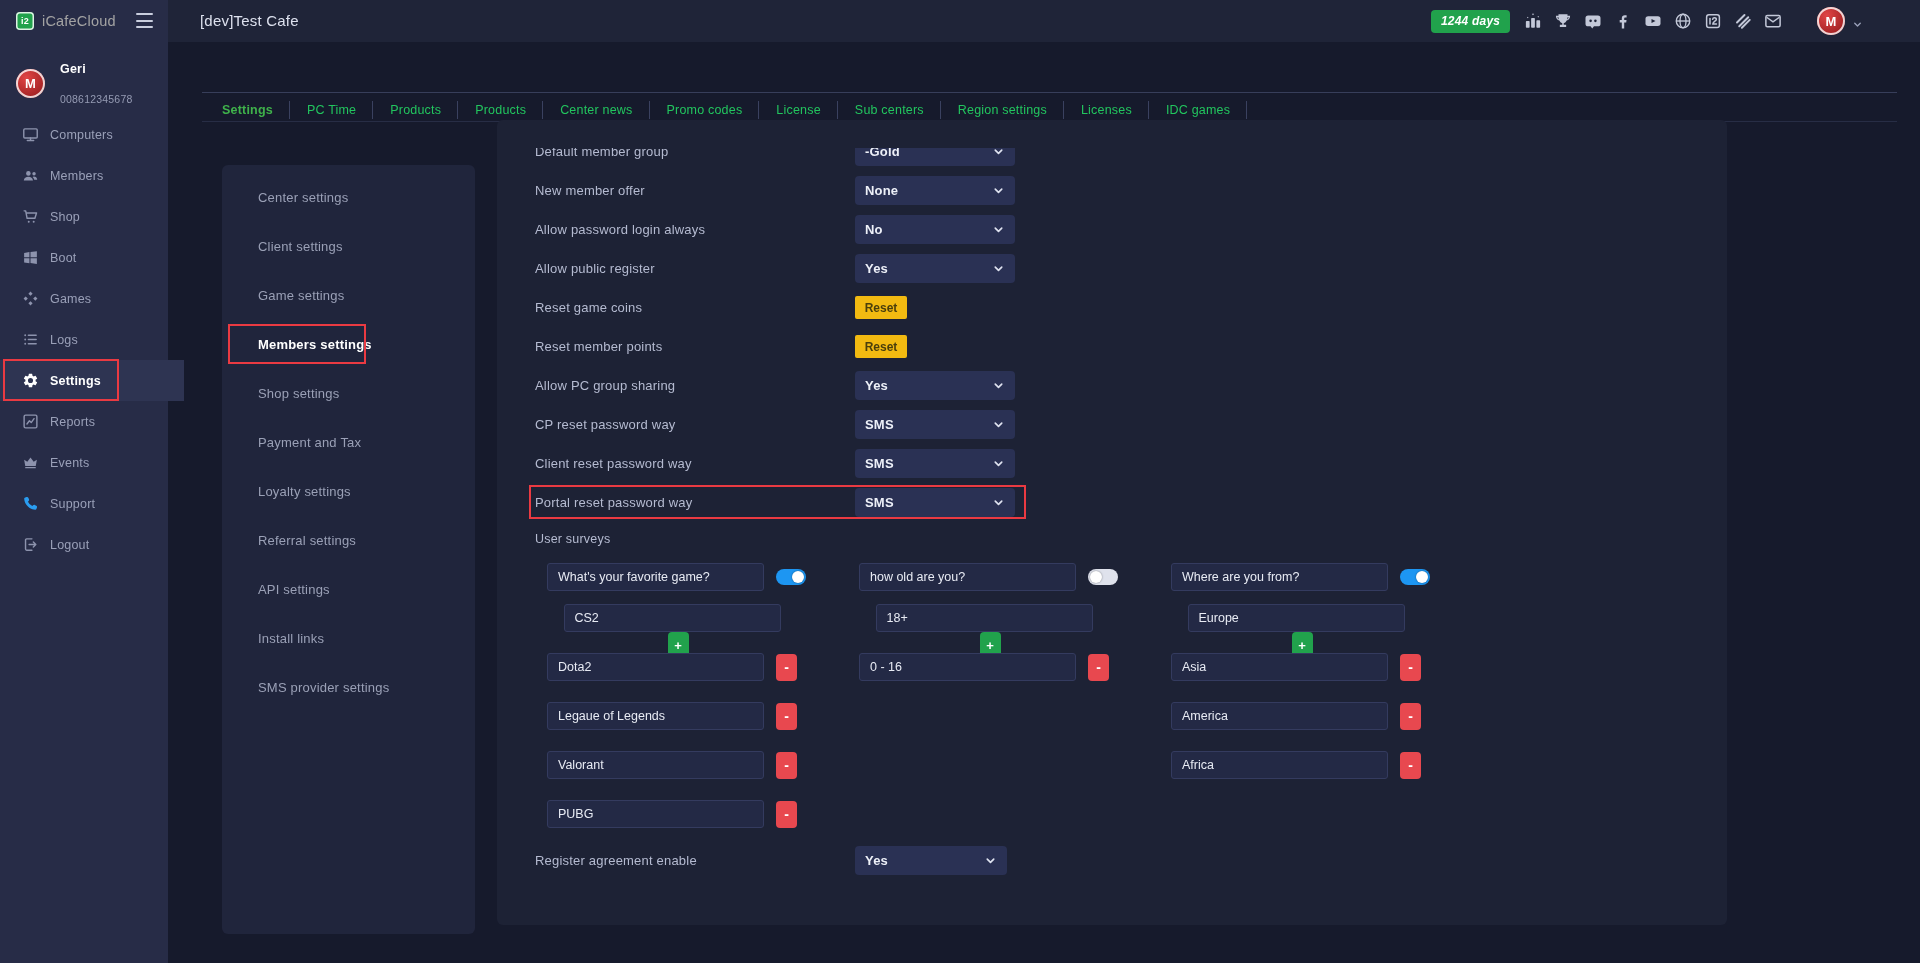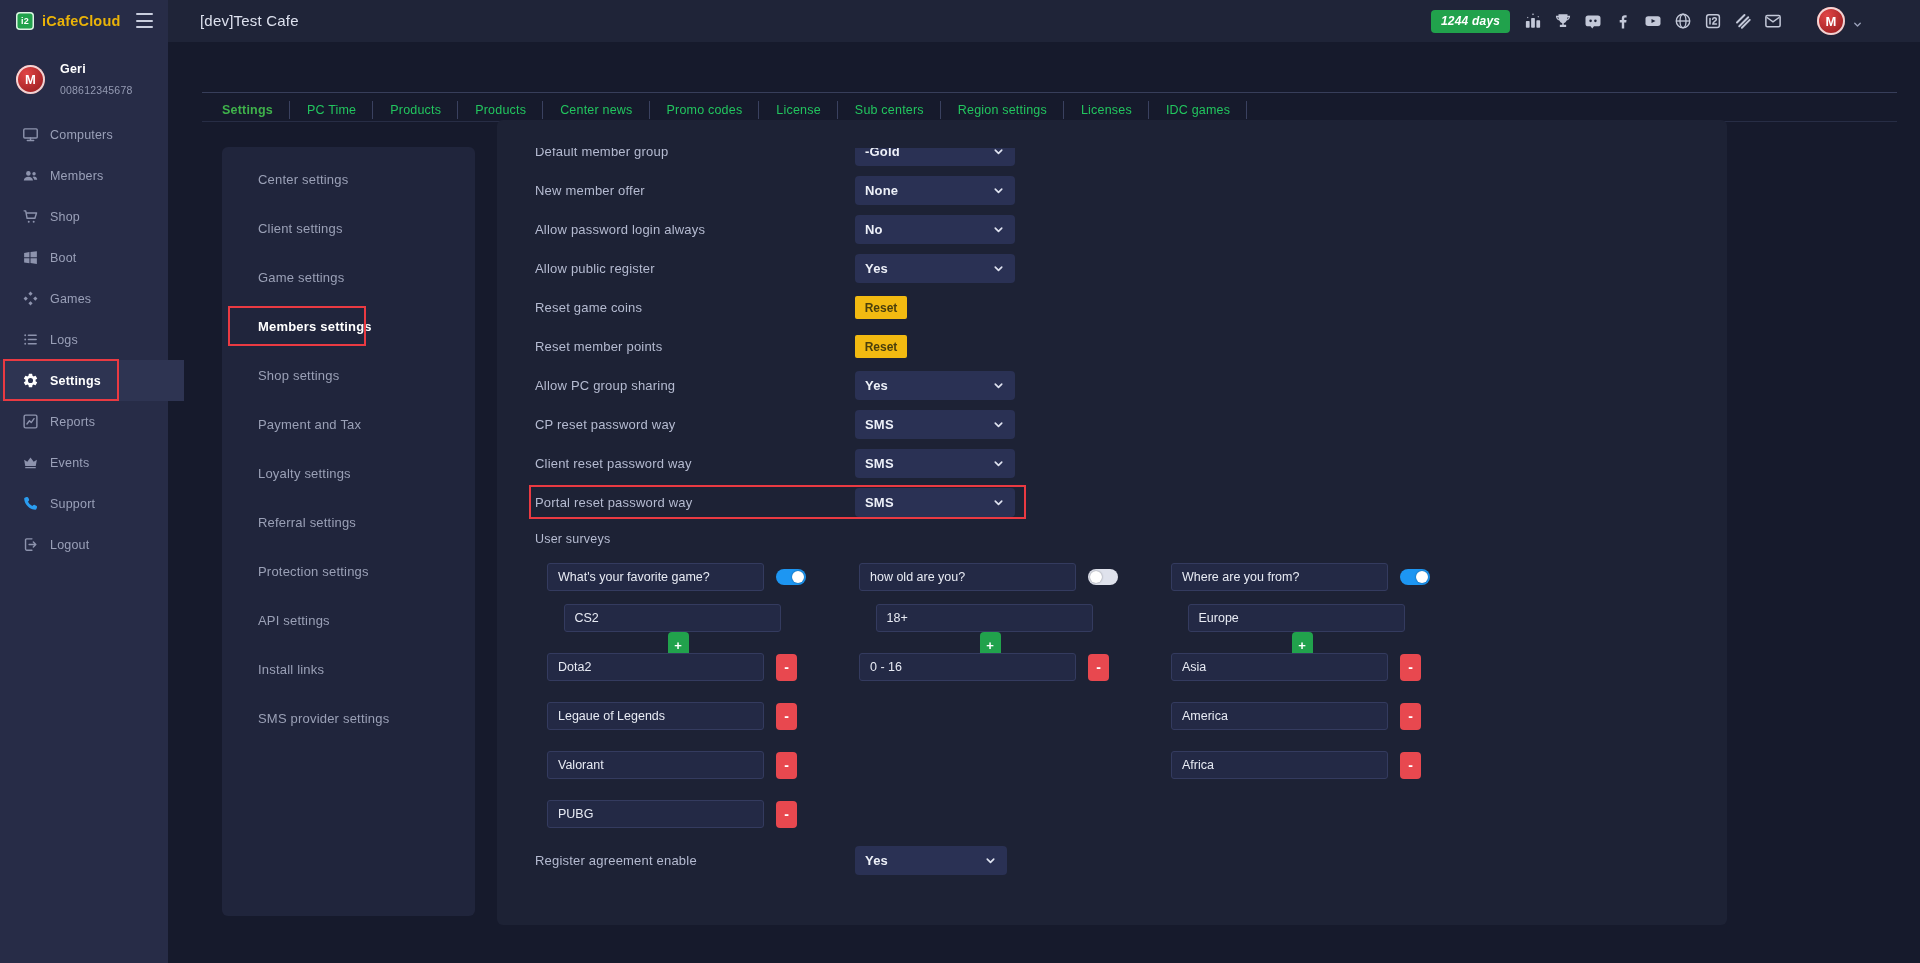--- a/index.html
+++ b/index.html
@@ -4,58 +4,58 @@
 <style>
   * { margin:0; padding:0; box-sizing:border-box; }
   html,body { width:1920px; height:963px; background:#10141f; }
   body { font-family:"Liberation Sans","DejaVu Sans",sans-serif; letter-spacing:.2px; }
   .app { position:relative; width:1920px; height:963px; background:#161a2c; overflow:hidden; }
 
   
   .topbar { position:absolute; left:0; top:0; width:1920px; height:42px; background:#1f2438; z-index:5; }
   .brand-block { position:absolute; left:0; top:0; width:168px; height:42px; background:#272c47; display:flex; align-items:center; padding-left:16px; }
   .logo-sq { width:18px; height:18px; border-radius:4px; background:var(--green,#21a24c); color:#fff; display:flex; align-items:center; justify-content:center; font-size:9px; font-weight:800; box-shadow:inset 0 0 0 1.5px rgba(255,255,255,.85); }
-  .brand-text { margin-left:8px; color:#eab308; font-size:14.5px; font-weight:700; }
+  .brand-text { margin-left:8px; color:#a3a3a3; font-size:14.5px; font-weight:400; }
   .hamburger { position:absolute; left:136px; top:13px; width:17px; height:15px; display:flex; flex-direction:column; justify-content:space-between; cursor:pointer; }
   .hamburger i { display:block; height:2px; border-radius:1px; background:#c9cede; }
   .page-title { position:absolute; left:200px; top:0; height:42px; line-height:42px; color:#dde1ee; font-size:15px; }
   .days-badge { position:absolute; left:1431px; top:10px; height:23px; padding:0 10px; border-radius:4px; background:var(--green,#21a24c); color:#fff; font-size:12px; font-weight:700; line-height:23px;font-style:italic; }
   .top-icons { position:absolute; left:1524px; top:0; height:42px; display:flex; align-items:center; gap:12px; }
   .tico { width:18px; height:18px; color:#c3c8d8; cursor:pointer; }
   .tico svg { width:100%; height:100%; display:block; }
   .top-avatar { position:absolute; left:1817px; top:7px; width:28px; height:28px; border-radius:50%; background:radial-gradient(circle at 35% 30%, #e04545, #8d1518); box-shadow:inset 0 0 0 2px rgba(255,255,255,.8); color:#fff; font-weight:800; font-size:13px; display:flex; align-items:center; justify-content:center; cursor:pointer; }
   .avatar-chevron { position:absolute; left:1852px; top:16px; width:11px; height:11px; color:#9aa0b8; cursor:pointer; }
   .avatar-chevron svg { width:100%; height:100%; }
 
   
   .sidebar { position:absolute; left:0; top:42px; width:168px; height:921px; background:#272c47; z-index:4; }
   .side-user { position:absolute; left:16px; top:20px; display:flex; gap:15px; align-items:center; }
   .side-avatar { width:29px; height:29px; border-radius:50%; background:radial-gradient(circle at 35% 30%, #e04545, #8d1518); box-shadow:inset 0 0 0 2px rgba(255,255,255,.8); color:#fff; font-weight:800; font-size:13px; display:flex; align-items:center; justify-content:center; flex:0 0 auto; }
   .side-user .uname { color:#ffffff; font-size:12.5px; font-weight:700; }
-  .side-user .uphone { color:#959bb3; font-size:10.5px; margin-top:8px; }
+  .side-user .uphone { color:#959bb3; font-size:10.5px; margin-top:17px; }
   .side-nav { position:absolute; left:0; top:72px; width:184px; }
   .nav-item { position:relative; height:41px; display:flex; align-items:center; padding-left:22px; color:#9aa0b8; font-size:12.5px; cursor:pointer; }
   .nav-item .nicon { width:17px; height:17px; margin-right:11px; color:#8d93ad; flex:0 0 auto; }
   .nav-item .nicon svg { width:100%; height:100%; display:block; }
   .nav-item.active { background:#2e3452; color:#ffffff; font-weight:700; }
   .nav-item.active .nicon { color:#ffffff; }
   .nav-item.accent .nicon { color:#2a9df0; }
   .hl-red { position:absolute; border:2px solid var(--hl,#ea3a42); pointer-events:none; z-index:6; }
   .nav-hl { left:3px; top:-1px; width:116px; height:42px; }
 
   
   .content { position:absolute; left:168px; top:42px; width:1752px; height:921px; background:#161a2c; }
   .top-rule { position:absolute; left:34px; top:50px; width:1695px; height:1px; background:#373e5a; }
   .tabs { position:absolute; left:37px; top:54px; display:flex; height:28px; align-items:center; }
   .tab { position:relative; padding:0 17px; line-height:28px; font-size:12.5px; color:#22c55e; cursor:pointer; white-space:nowrap; }
   .tab::after { content:""; position:absolute; right:0; top:5px; width:1px; height:18px; background:#3a4160; }
   .tab.active { color:var(--tabgreen,#3fb24b); font-weight:700; }
   .tabs-bottom { position:absolute; left:34px; top:79px; width:1695px; height:1px; background:#272d45; }
 
-  .menu-panel { position:absolute; left:54px; top:105px; width:253px; height:769px; background:#20253c; border-radius:6px; padding-top:8px; }
+  .menu-panel { position:absolute; left:54px; top:123px; width:253px; height:769px; background:#20253c; border-radius:6px; padding-top:8px; }
   .menu-item { position:relative; height:49px; display:flex; align-items:center; padding-left:36px; color:#9aa0b6; font-size:13px; cursor:pointer; }
   .menu-item.active { color:#ffffff; font-weight:700; }
   .menu-hl { left:6px; top:4px; width:138px; height:40px; }
 
   .form-card { position:absolute; left:329px; top:78px; width:1230px; height:805px; background:#1d2235; border-radius:6px; overflow:hidden; }
   .form-inner { position:absolute; top:28px; left:0; right:0; bottom:0; overflow:hidden; padding-left:38px; }
   .form-row { position:relative; height:39px; display:flex; align-items:center; }
   .form-row:first-child { margin-top:-16px; }
   .flabel { width:320px; color:#b5bbd1; font-size:13px; flex:0 0 auto; }
   .select { width:160px; height:29px; background:#2a3154; border-radius:4px; display:flex; align-items:center; padding:0 10px; color:#edf0f8; font-size:13px; font-weight:700; cursor:pointer; flex:0 0 auto; }
@@ -320,23 +320,20 @@
         <div class="menu-item">
           <span>Payment and Tax</span>
         </div>
         <div class="menu-item">
           <span>Loyalty settings</span>
         </div>
         <div class="menu-item">
           <span>Referral settings</span>
         </div>
         <div class="menu-item">
-          <span>Protection settings</span>
-        </div>
-        <div class="menu-item">
           <span>API settings</span>
         </div>
         <div class="menu-item">
           <span>Install links</span>
         </div>
         <div class="menu-item">
           <span>SMS provider settings</span>
         </div>
       </div>
 

